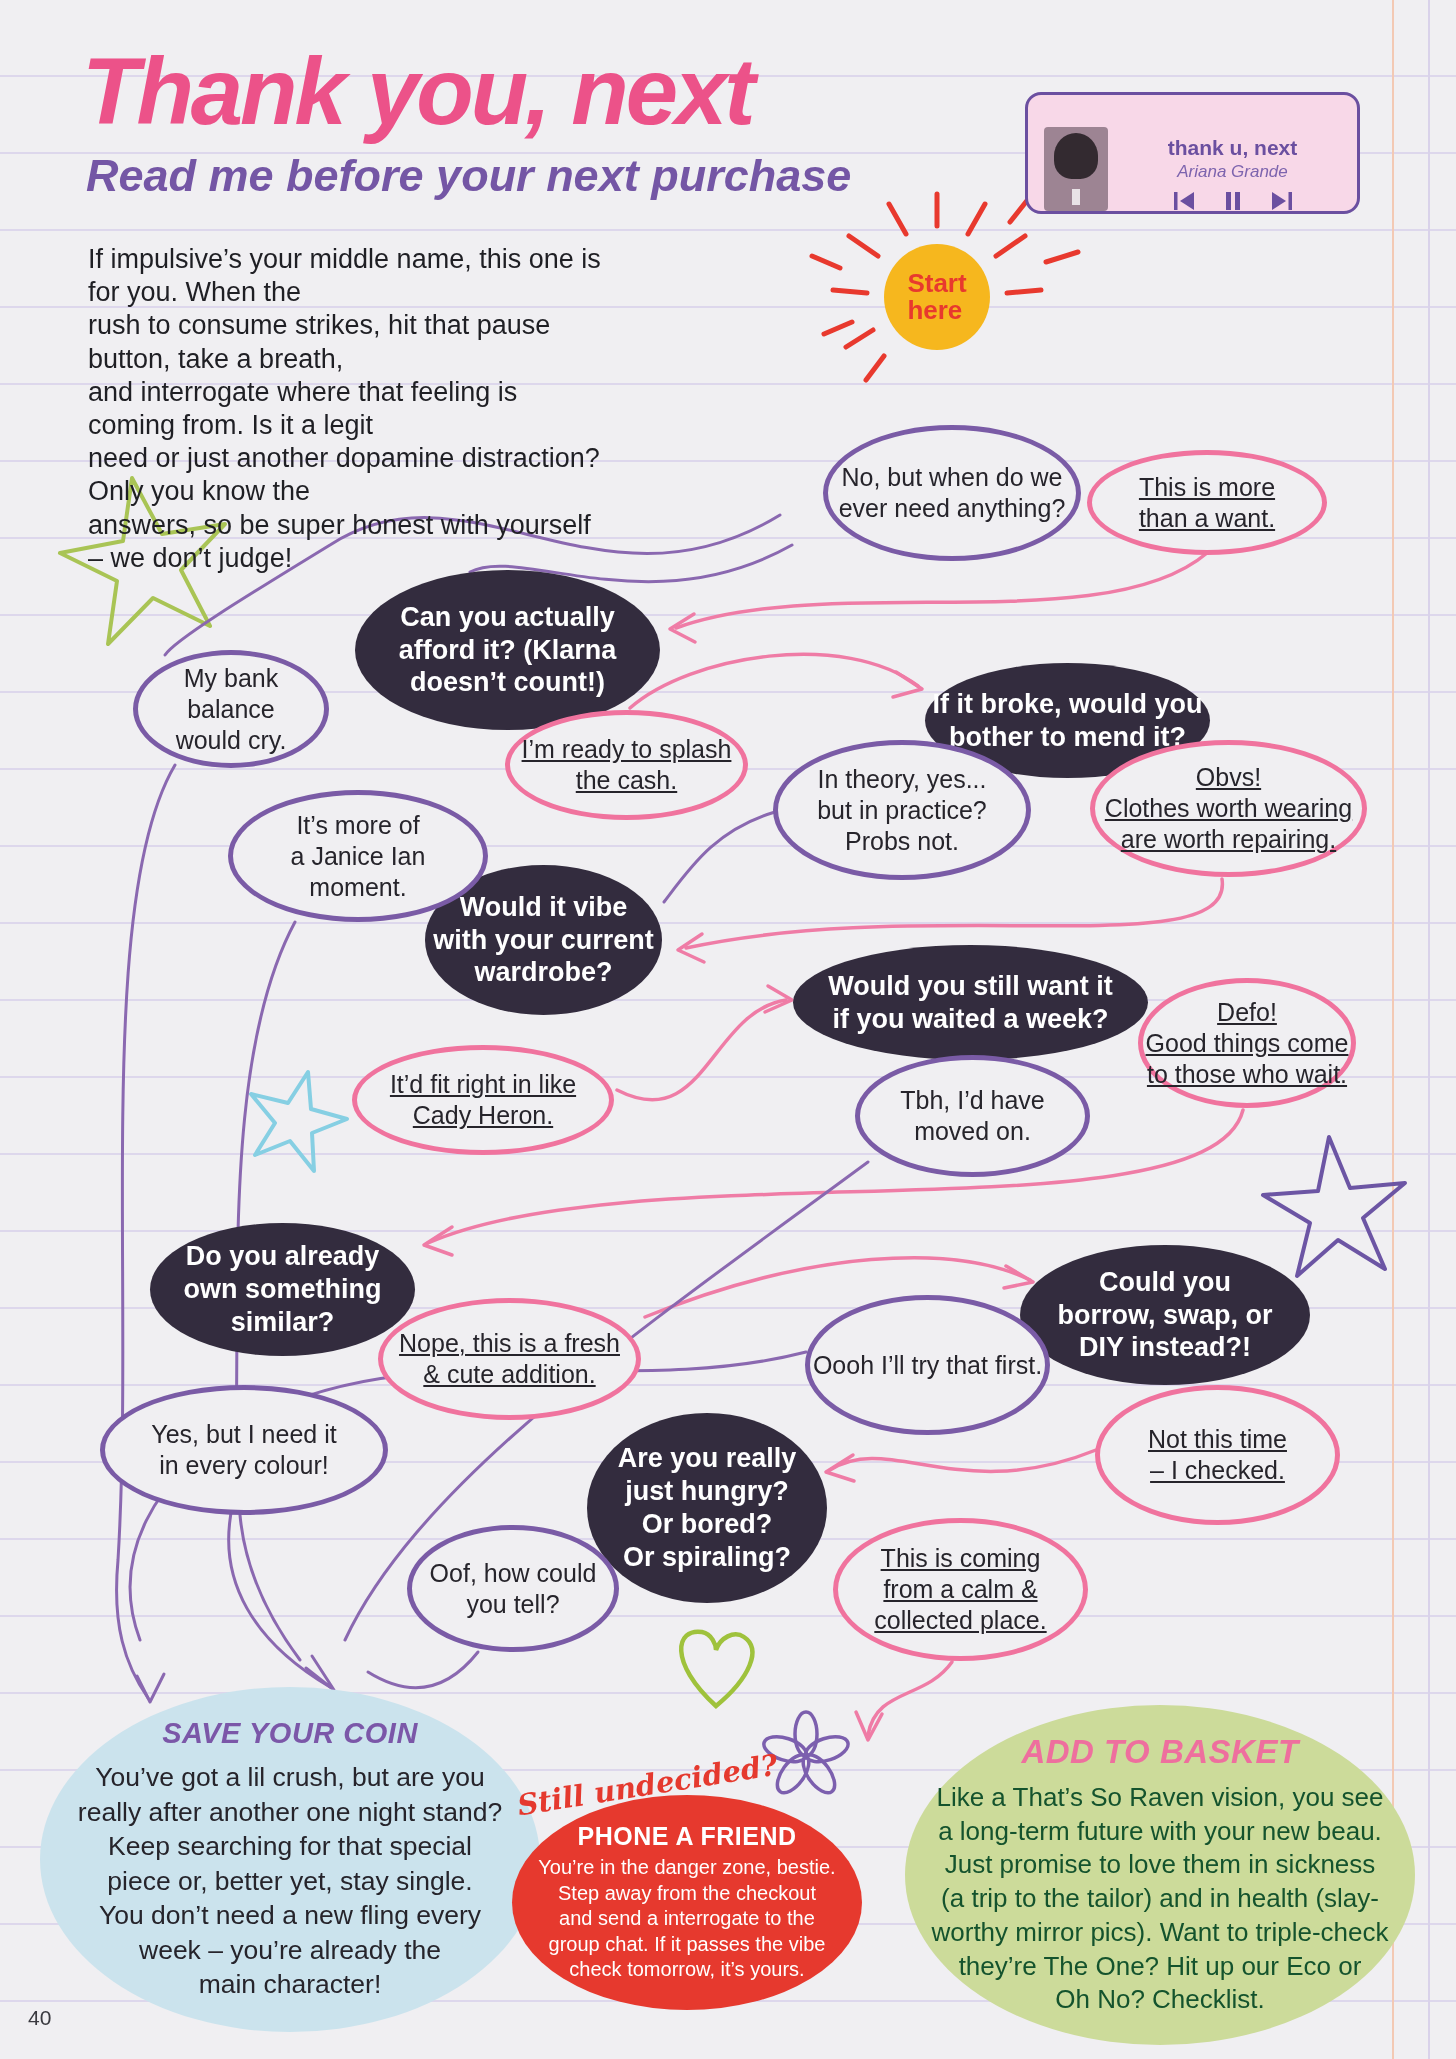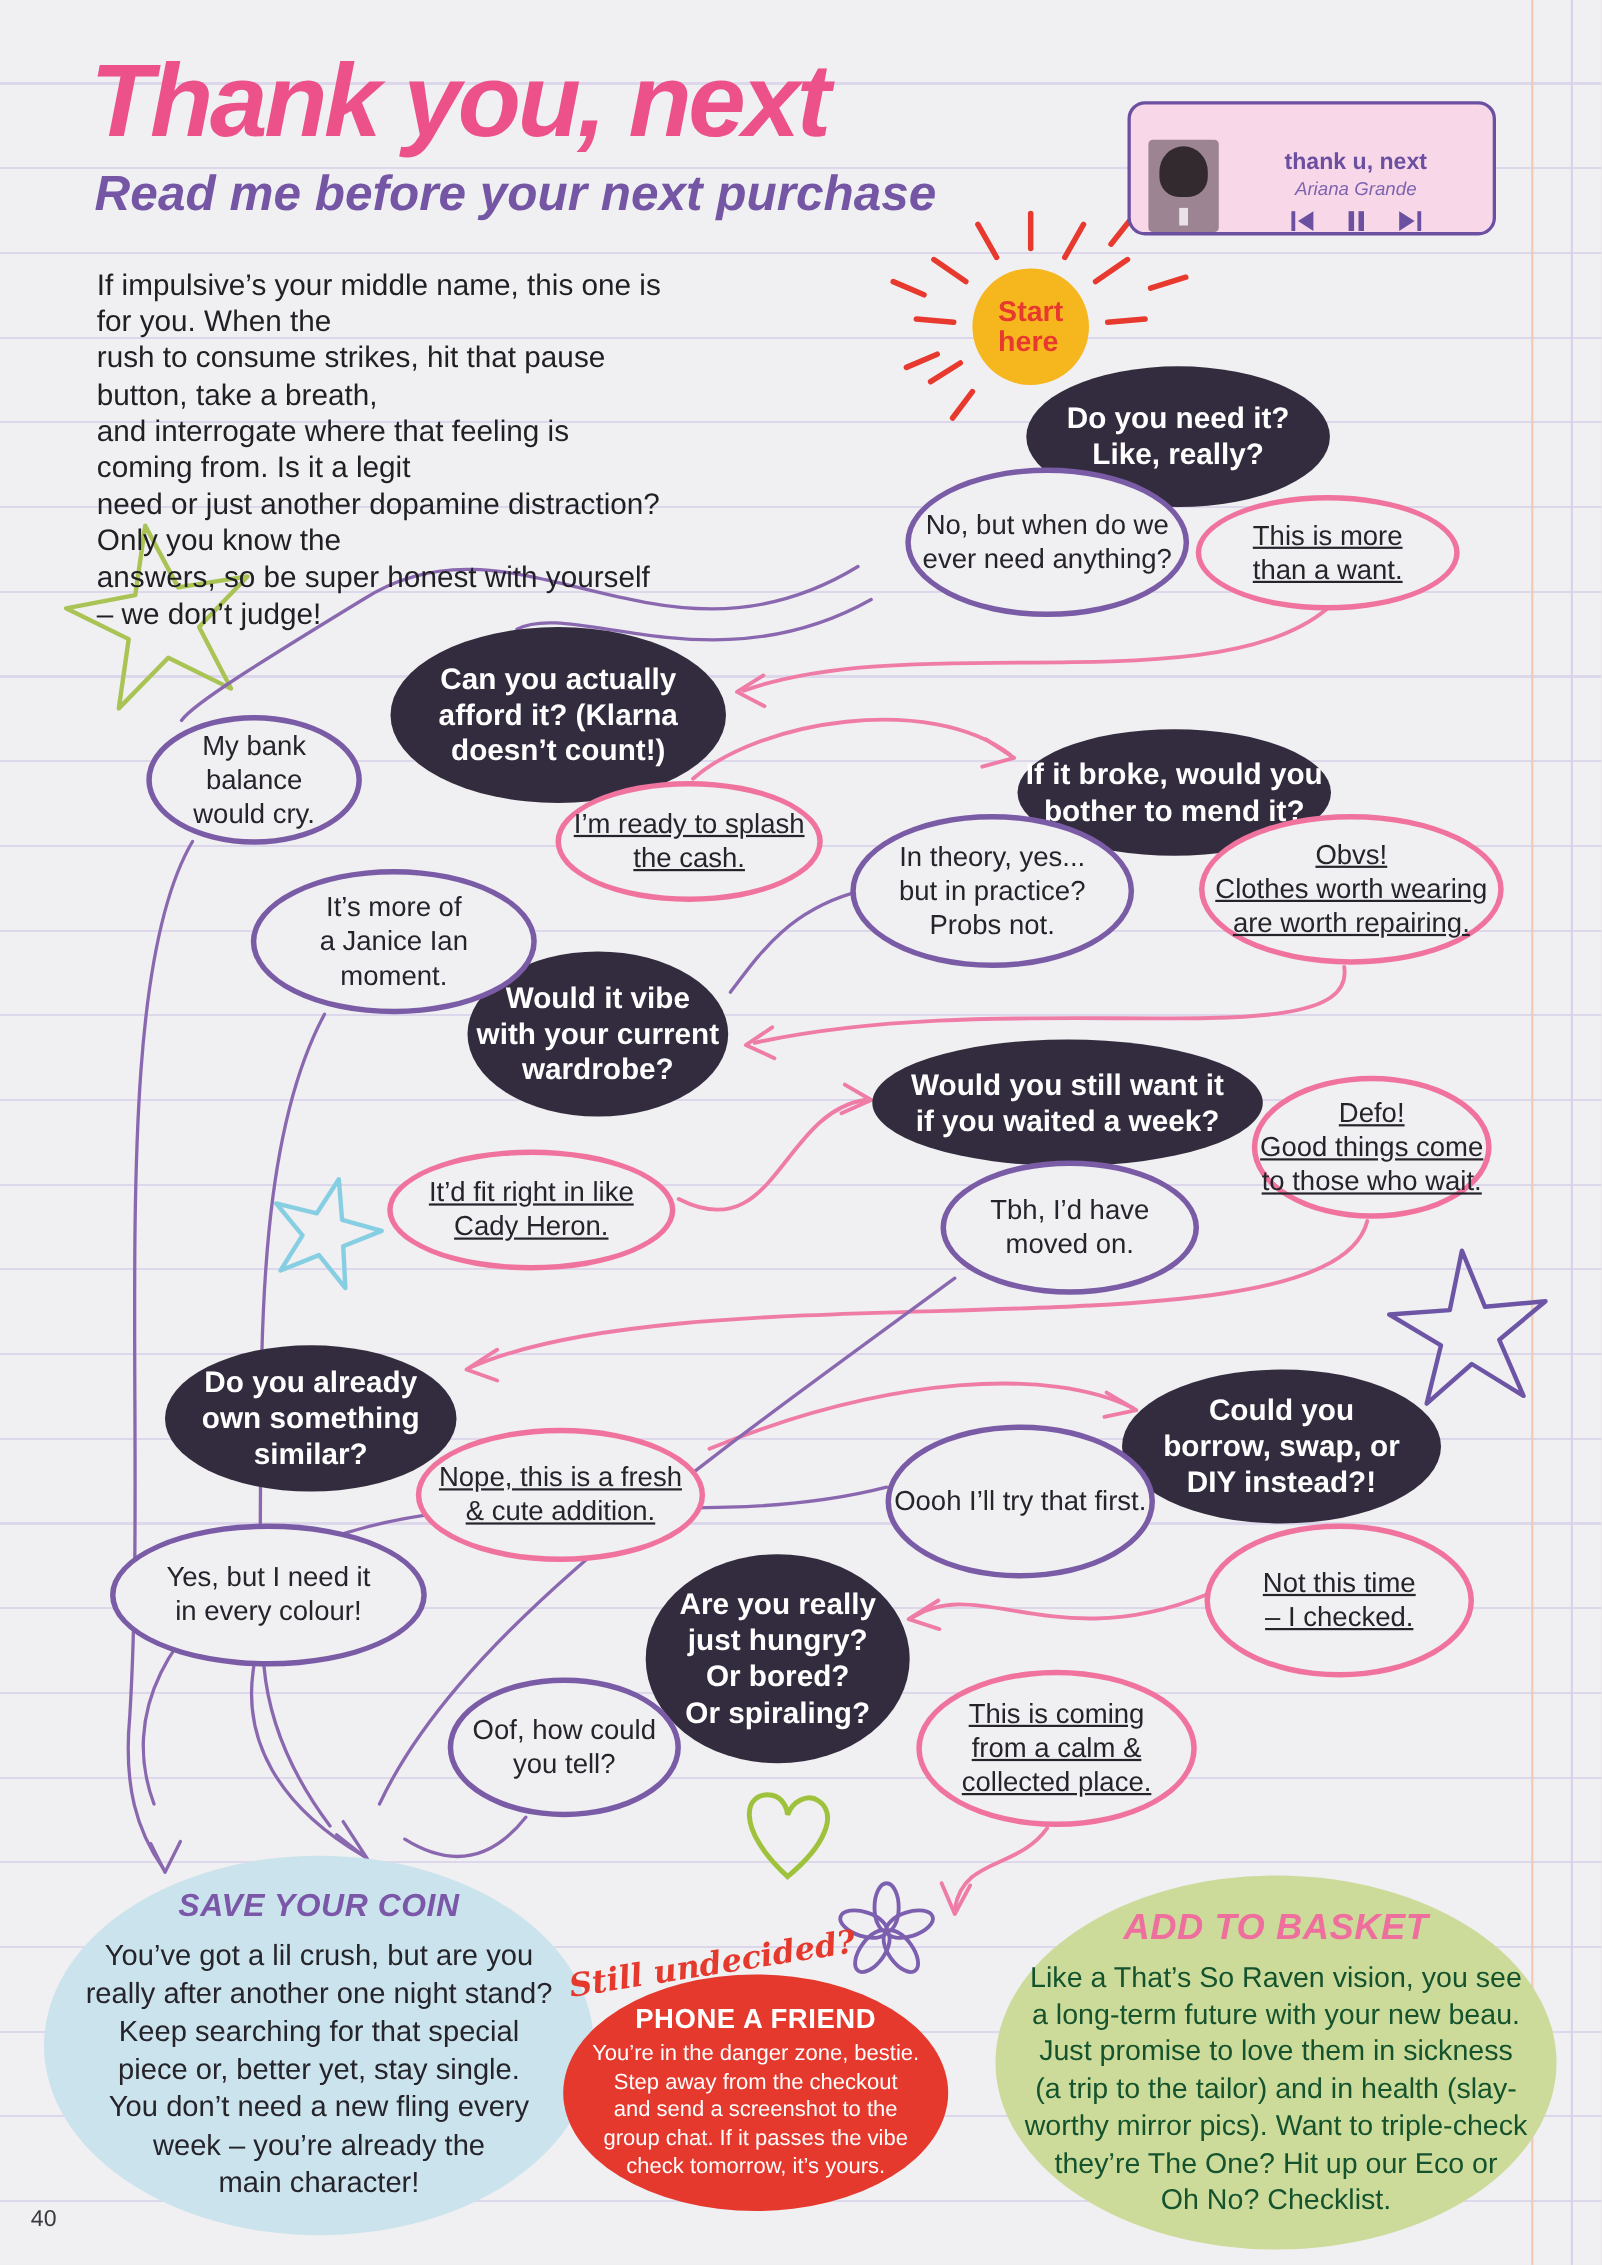--- a/index.html
+++ b/index.html
@@ -136,24 +136,20 @@
           </svg>
       </div>
     </div>
   </div>
 
   <div id="sun">
       <span class="pre">Start
 here</span>
     </div>
 
-  <div class="bubble q" style="left:933px;top:333px;width:276px;height:128px;">
-      <span class="pre">Do you need it?
-Like, really?</span>
-    </div>
   <div class="bubble q" style="left:355px;top:570px;width:305px;height:160px;">
       <span class="pre">Can you actually
 afford it? (Klarna
 doesn’t count!)</span>
     </div>
   <div class="bubble q" style="left:925px;top:663px;width:285px;height:115px;">
       <span class="pre">If it broke, would you
 bother to mend it?</span>
     </div>
   <div class="bubble q" style="left:425px;top:865px;width:237px;height:150px;">
@@ -261,21 +257,21 @@
 week – you’re already the
 main character!</div>
   </div>
 
   <div id="still-undecided">Still undecided?</div>
 
   <div class="bubble outcome" style="left:512px;top:1795px;width:350px;height:215px;background:#e6392e;z-index:3;">
     <div class="head" style="font-size:25px;color:#ffffff;font-style:normal;margin-bottom:4px;">PHONE A FRIEND</div>
     <div class="body pre" style="font-size:20px;color:#ffffff;line-height:1.28;">You’re in the danger zone, bestie.
 Step away from the checkout
-and send a screenshot to the
+and send a interrogate to the
 group chat. If it passes the vibe
 check tomorrow, it’s yours.</div>
   </div>
 
   <div class="bubble outcome" style="left:905px;top:1705px;width:510px;height:340px;background:#ccdb9a;">
     <div class="head" style="font-size:33px;color:#ee6f9e;margin-bottom:10px;">ADD TO BASKET</div>
     <div class="body pre" style="font-size:26px;color:#14532d;">Like a That’s So Raven vision, you see
 a long-term future with your new beau.
 Just promise to love them in sickness
 (a trip to the tailor) and in health (slay-

